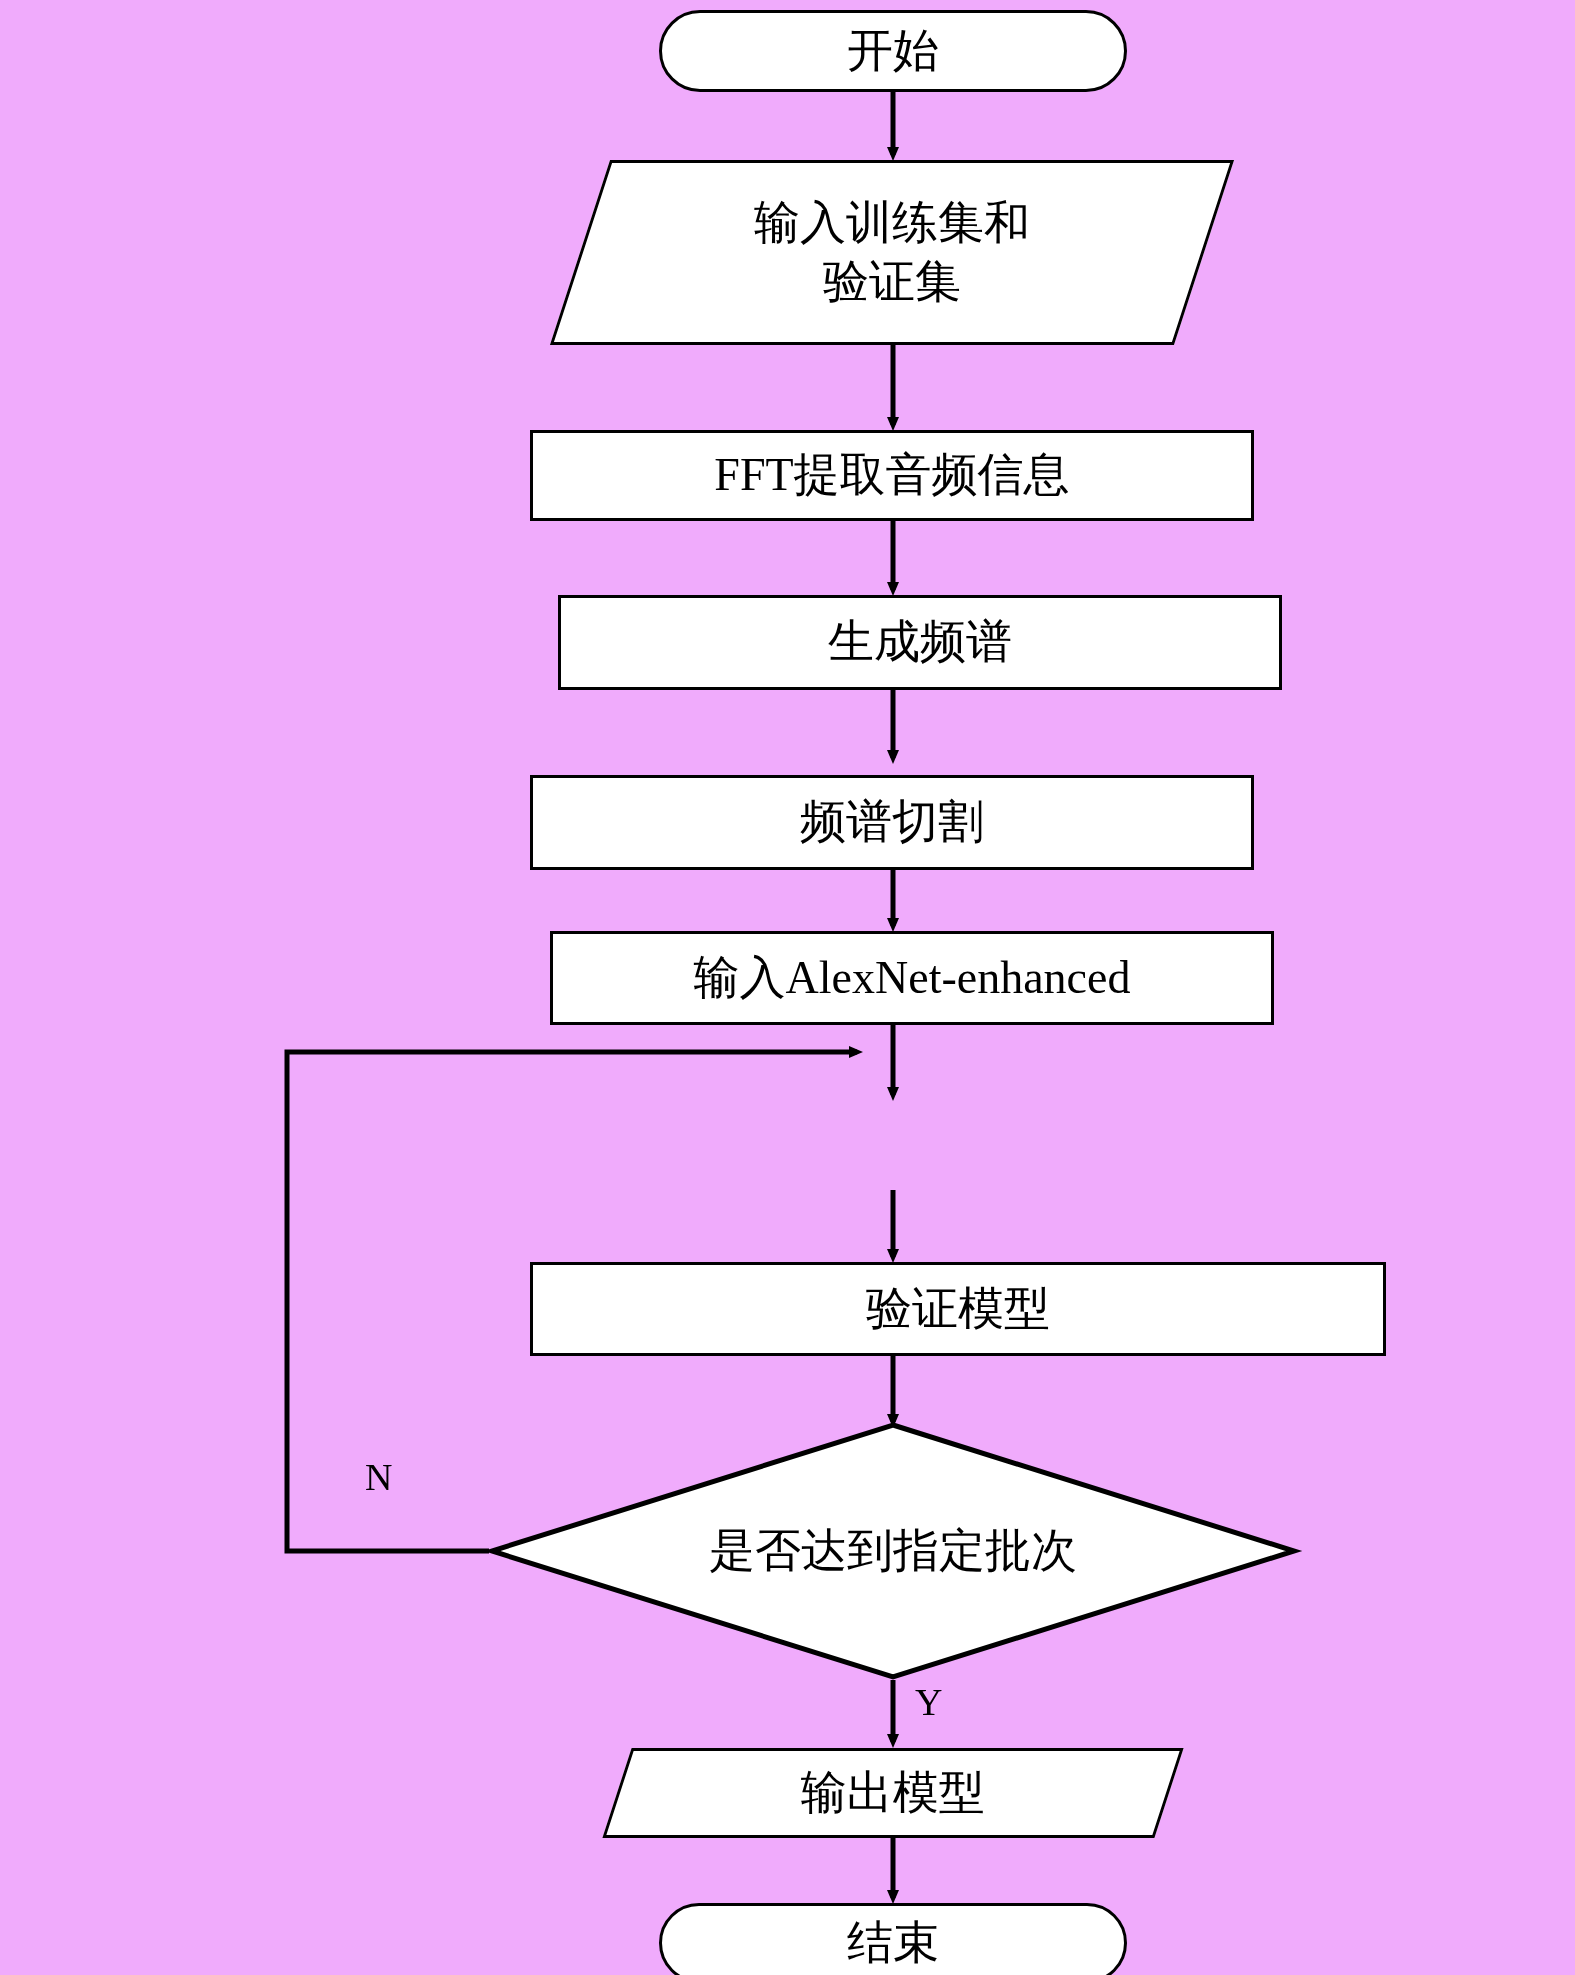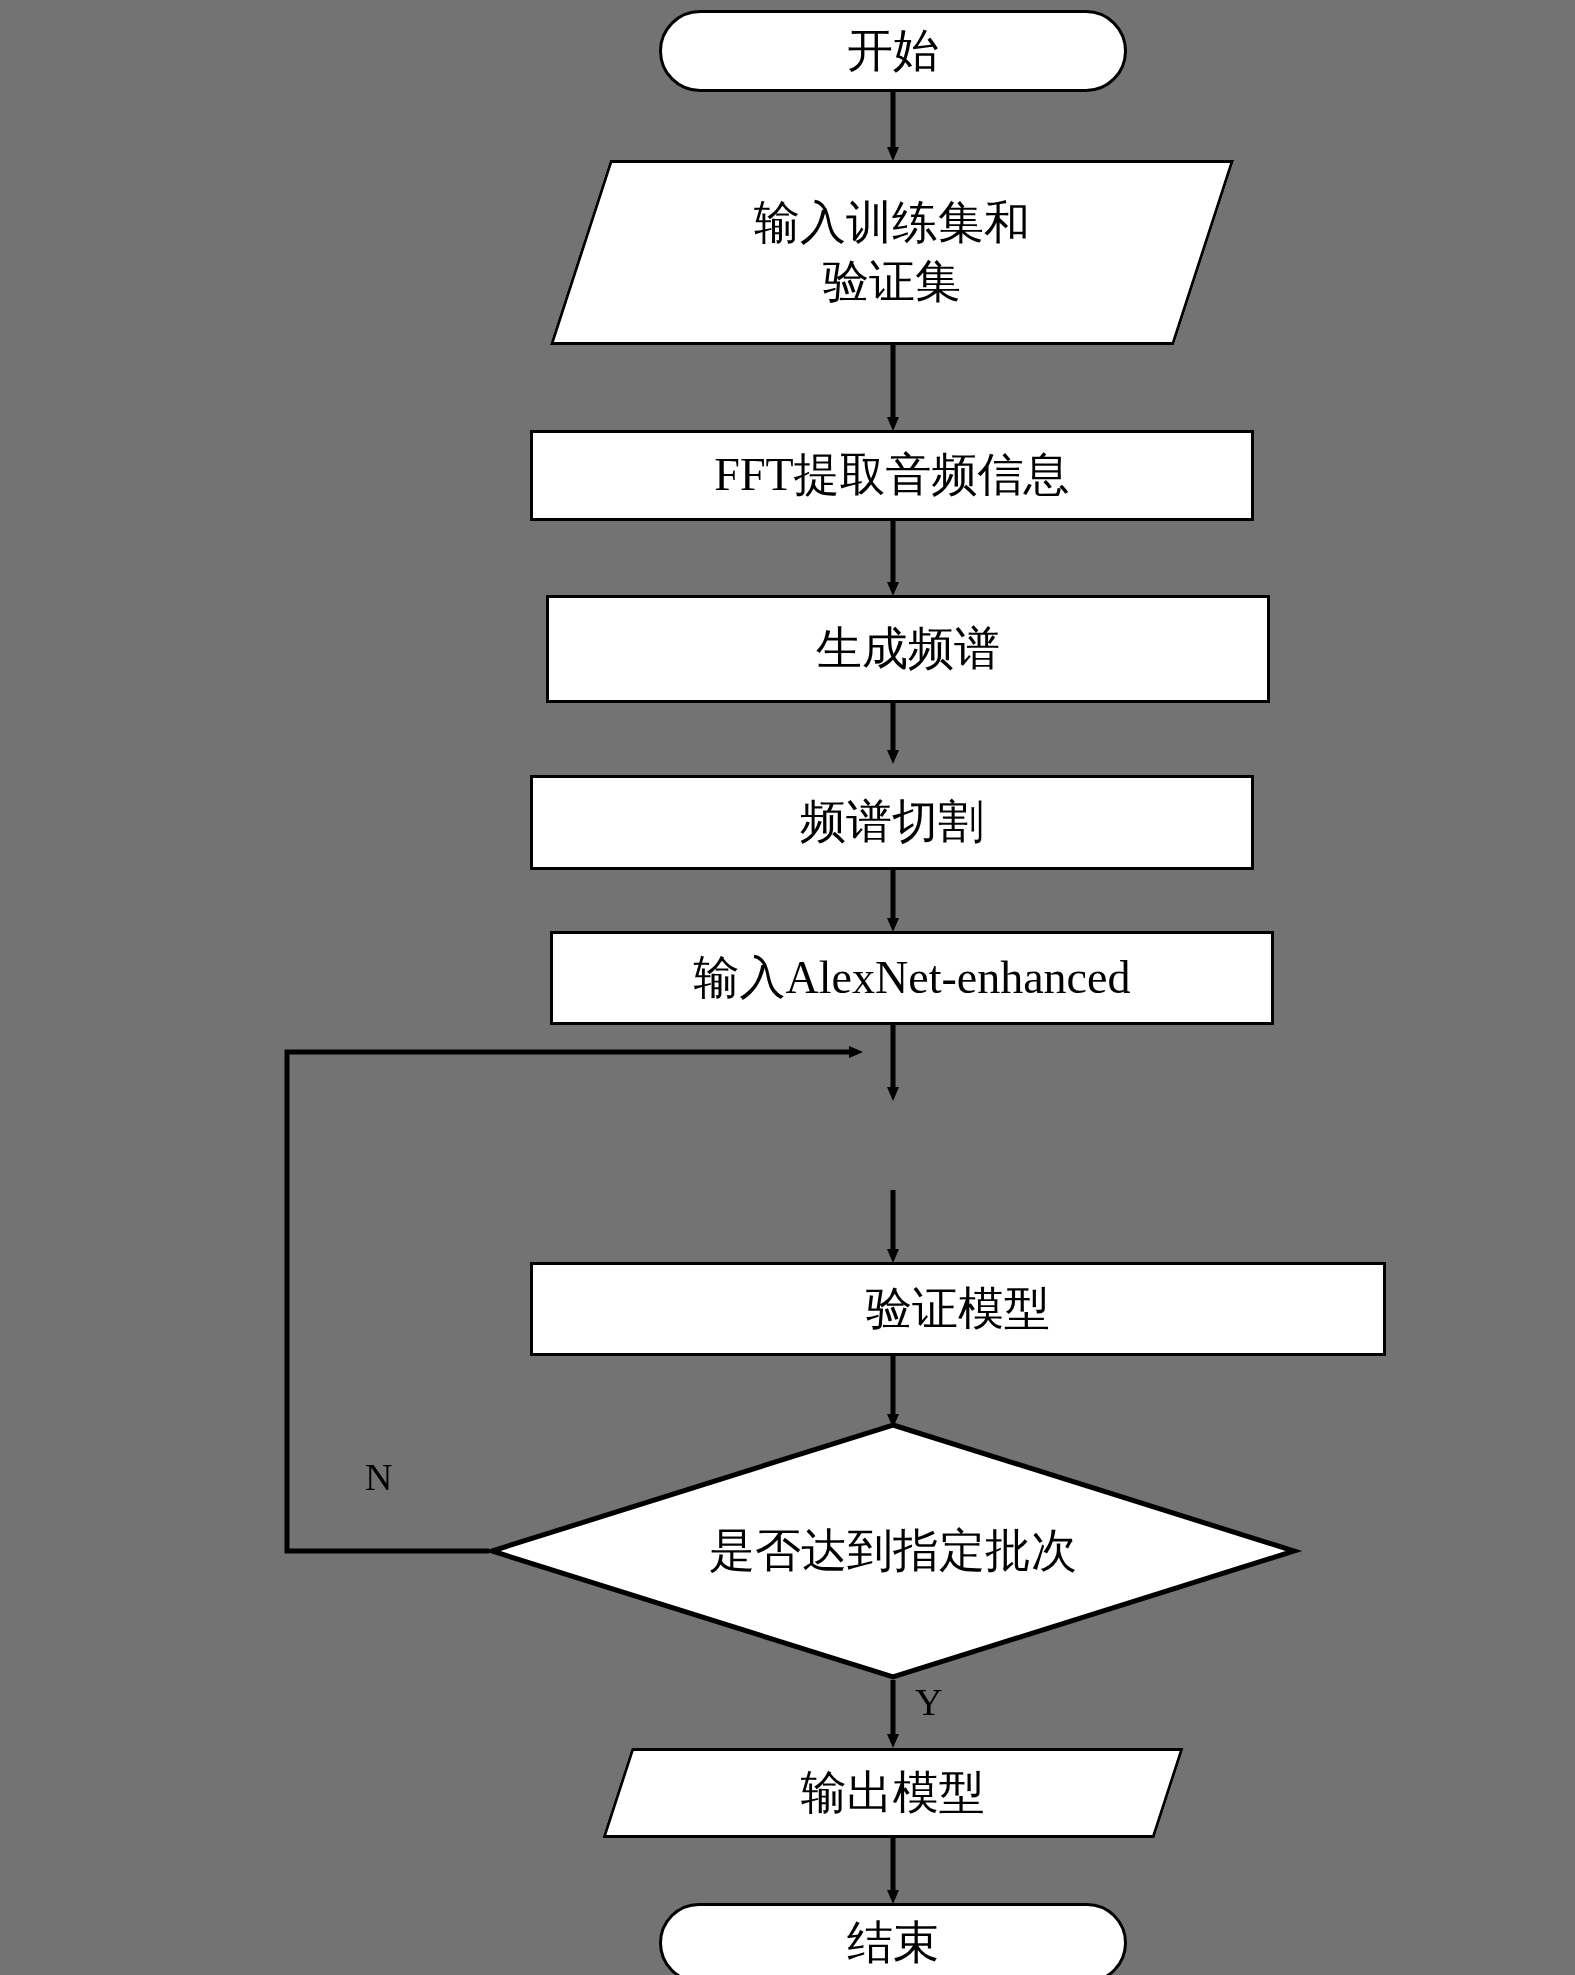--- a/index.html
+++ b/index.html
@@ -8,21 +8,21 @@
     background: #ffffff;
   }
   body {
     font-family: "Liberation Serif", "DejaVu Serif", serif;
     color: #000000;
   }
   #canvas {
     position: relative;
     width: 1575px;
     height: 1975px;
-    background: #737373;
+    background: #f0abfc;
     overflow: hidden;
   }
   .node {
     position: absolute;
     box-sizing: border-box;
     display: flex;
     align-items: center;
     justify-content: center;
     text-align: center;
     color: #000;
@@ -122,21 +122,21 @@
 
   <div class="node io fs-46" style="left:580px; top:160px; width:624px; height:185px;">
     <span>输入训练集和
 验证集</span>
   </div>
 
   <div class="node process fs-46" style="left:530px; top:430px; width:724px; height:91px;">
     <span>FFT提取音频信息</span>
   </div>
 
-  <div class="node process fs-46" style="left:546px; top:595px; width:724px; height:108px;">
+  <div class="node process fs-46" style="left:558px; top:595px; width:724px; height:95px;">
     <span>生成频谱</span>
   </div>
 
   <div class="node process fs-46" style="left:530px; top:763px; width:724px; height:95px;margin-top:12px;">
     <span>频谱切割</span>
   </div>
 
   <div class="node process fs-46" style="left:550px; top:931px; width:724px; height:94px;">
     <span>输入AlexNet-enhanced</span>
   </div>

